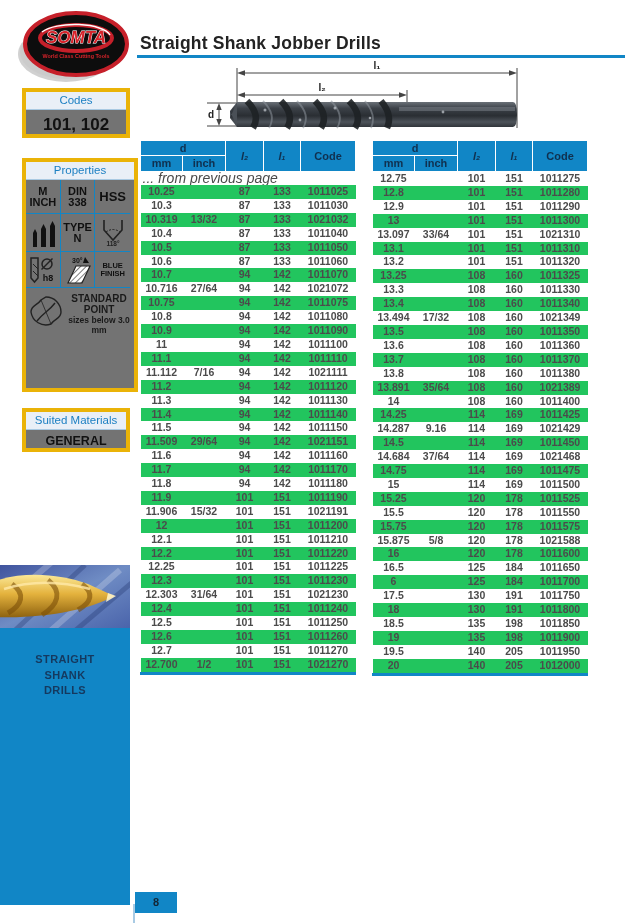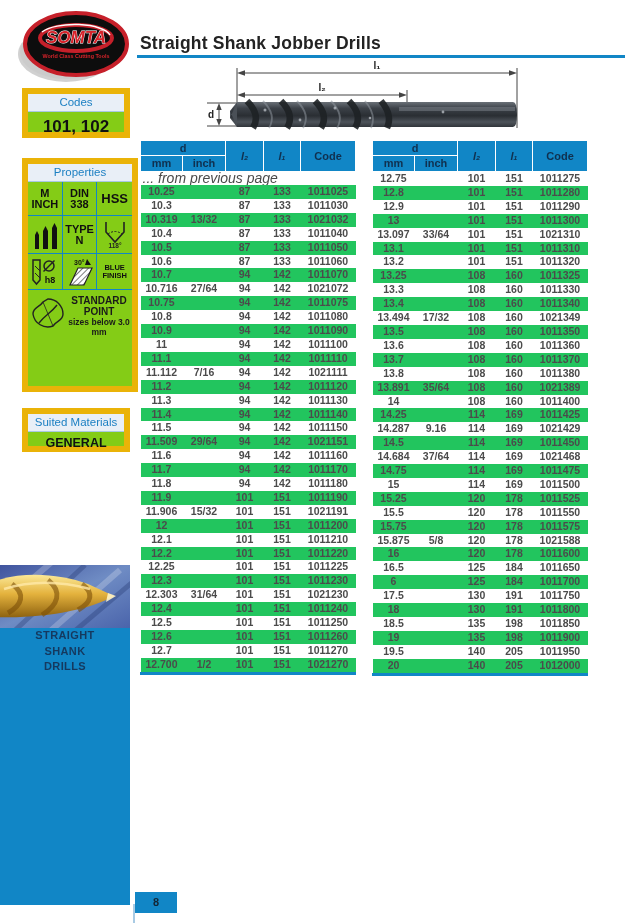--- a/index.html
+++ b/index.html
@@ -5,21 +5,21 @@
   html,body{margin:0;padding:0;background:#fff;}
   #page{position:relative;width:636px;height:923px;background:#fff;overflow:hidden;
         font-family:"Liberation Sans",sans-serif;}
 
   
   #title{position:absolute;left:140px;top:33px;margin:0;font-size:17.5px;font-weight:bold;
          color:#232323;letter-spacing:.2px;}
   #title-rule{position:absolute;left:137px;top:55px;width:488px;height:3px;background:#1186c6;}
 
   
-  .infobox{position:absolute;border:6px solid #eab308;background:#84cc16;box-sizing:border-box;}
+  .infobox{position:absolute;border:4px solid #eab308;background:#737373;box-sizing:border-box;}
   .infobox .hd{background:#e9eff7;color:#1b7fc2;text-align:center;font-size:11.5px;
                height:17px;line-height:17px;border-bottom:1px solid #a9c9e2;}
   #codes-box{left:22px;top:88px;width:108px;height:50px;}
   #codes-box .val{font-size:17px;font-weight:bold;color:#111;text-align:center;line-height:29px;}
 
   #props-box{left:22px;top:158px;width:116px;height:234px;}
   .pgrid{display:grid;grid-template-columns:34.7px 34.7px 34.6px;}
   .pgrid .cell{border-right:1px solid #1186c6;border-bottom:1px solid #1186c6;
                display:flex;align-items:center;justify-content:center;text-align:center;
                font-weight:bold;color:#101010;font-size:11px;line-height:11px;box-sizing:border-box;}
@@ -52,21 +52,21 @@
   .dtable th.ital{font-style:italic;}
   .dtable td{padding:0;height:13.9px;line-height:13.9px;text-align:center;font-size:10.5px;
              font-weight:bold;color:#4b4b4b;white-space:nowrap;overflow:hidden;}
   .dtable tr.stripe{background:#22c55e;}
   .dtable tr.note td{font-size:14px;font-style:italic;font-weight:normal;color:#4a4a4a;
                      text-align:left;height:13px;line-height:13px;padding-left:2px;}
 
   
   #photo{position:absolute;left:0;top:565px;width:130px;height:63px;}
   #blue-panel{position:absolute;left:0;top:628px;width:130px;height:277px;background:#1186c6;}
-  #blue-panel .lines{text-align:center;font-weight:bold;font-size:11px;
+  #blue-panel .lines{padding-top:24px;text-align:center;font-weight:bold;font-size:11px;
                      line-height:15.5px;color:#15395f;letter-spacing:.4px;}
 
   
   #page-num{position:absolute;left:135px;top:892px;width:42px;height:21px;background:#1186c6;
             color:#132636;font-size:11px;font-weight:bold;text-align:center;line-height:21px;}
   #footer-text{position:absolute;left:203px;top:894px;font-size:15px;color:#97999b;
                letter-spacing:8px;word-spacing:14px;white-space:nowrap;}
   #footer-line{position:absolute;left:133px;top:904px;width:2px;height:19px;background:#a9cbe4;}
 </style>
 </head>

